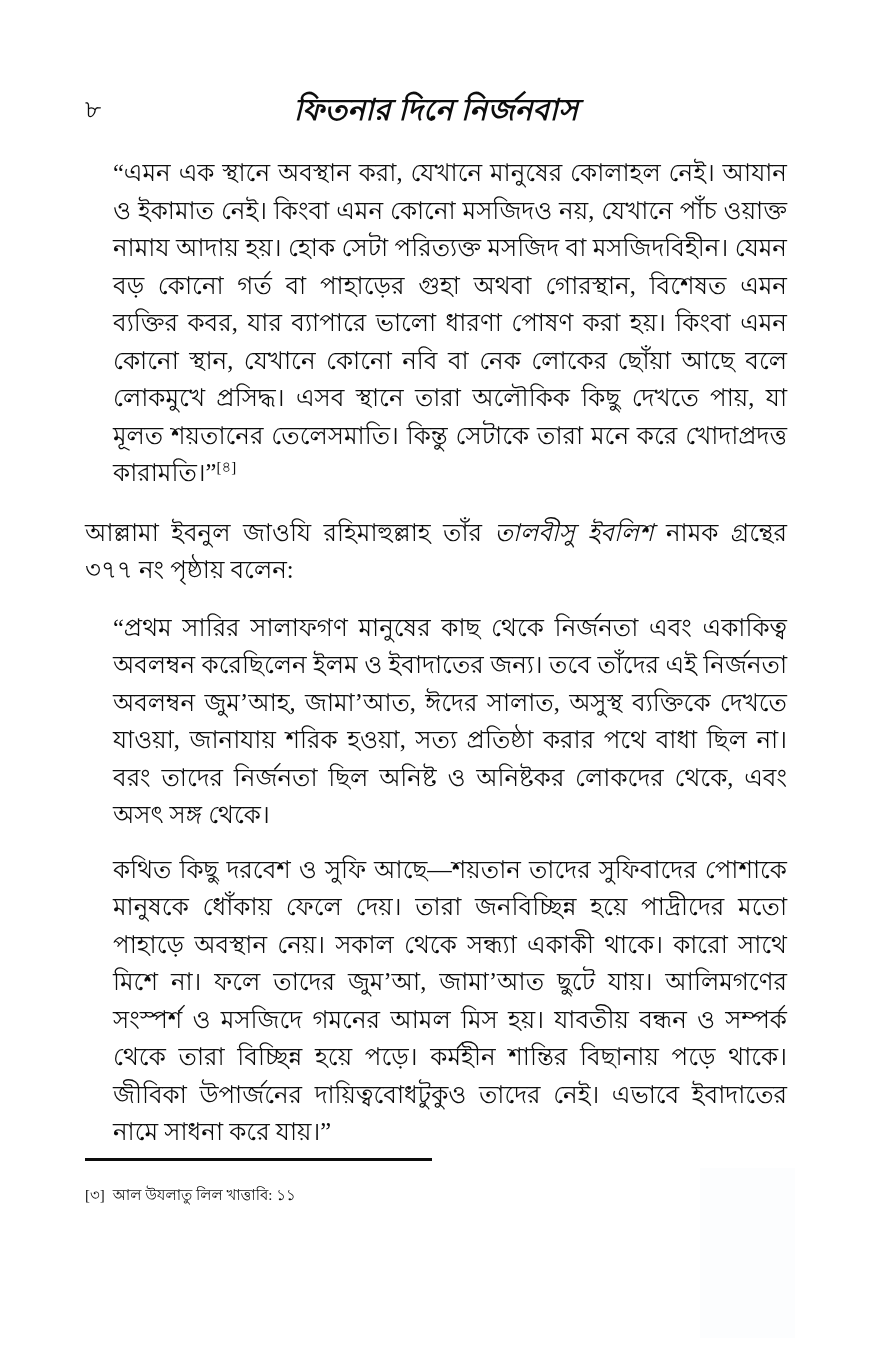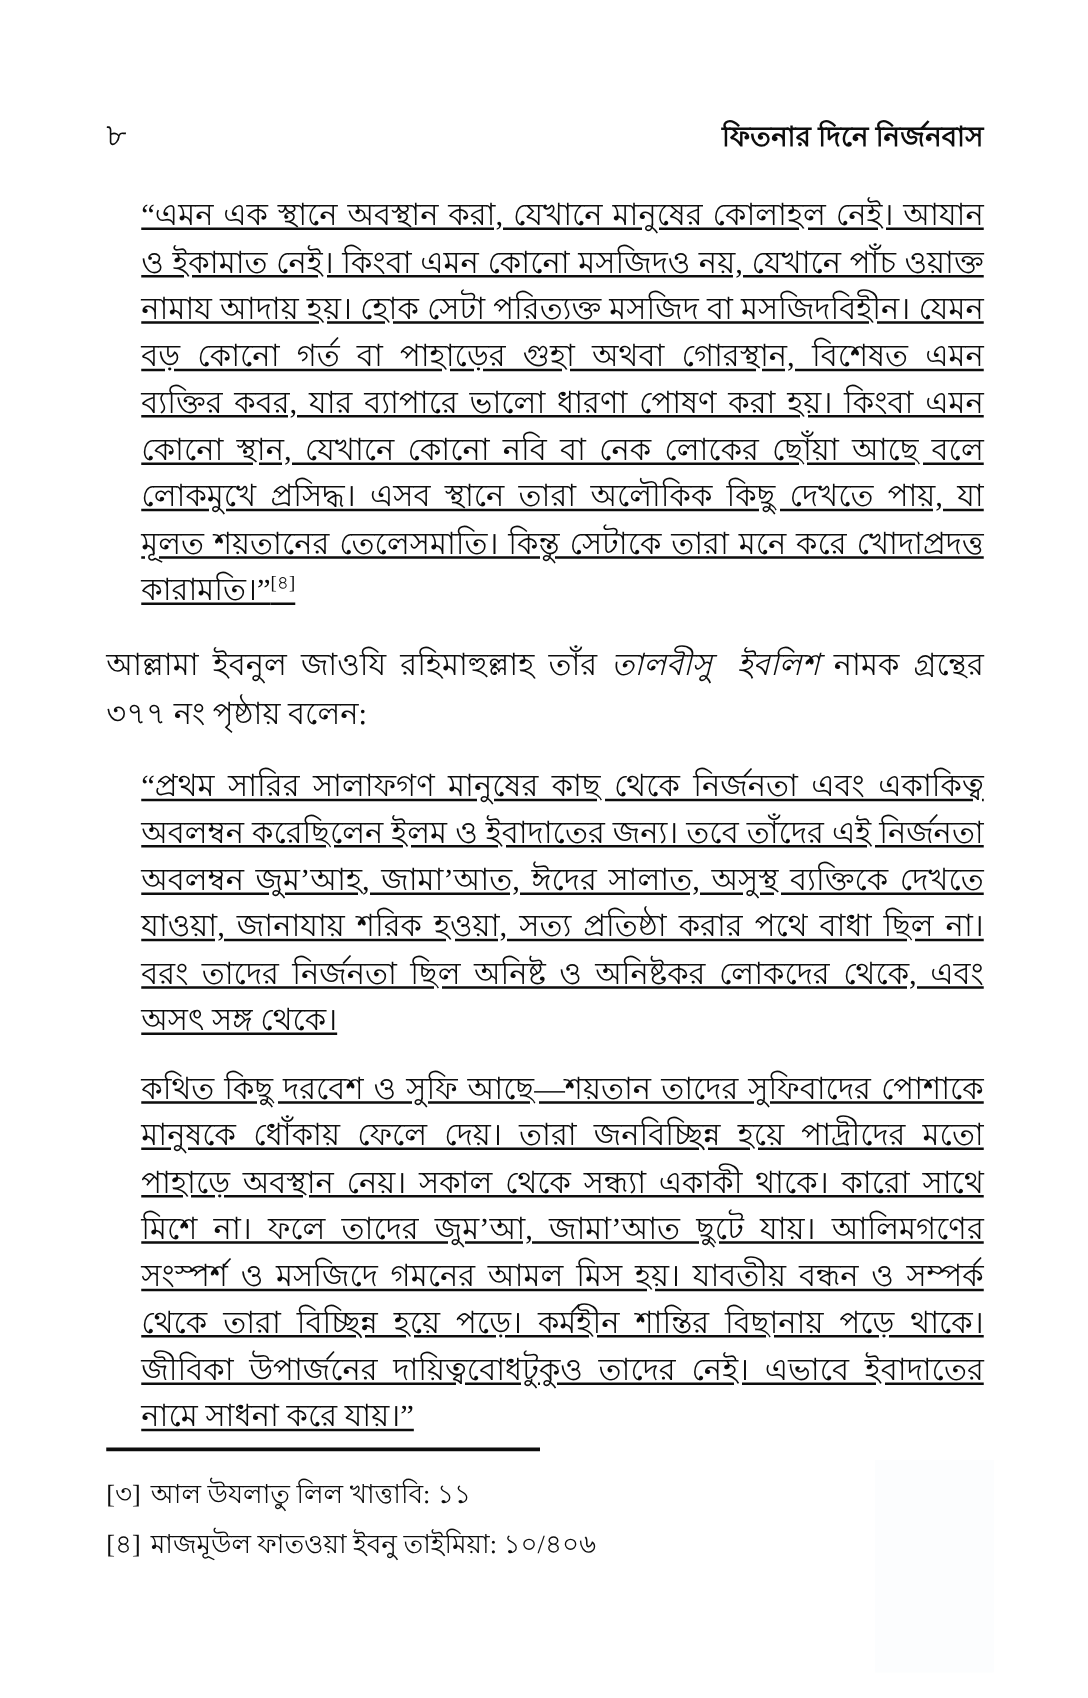--- a/index.html
+++ b/index.html
@@ -30,66 +30,65 @@
   }
   .pageno {
     position: absolute;
     left: 0;
     top: 2px;
     font-size: 25px;
     line-height: 40px;
   }
   .running-title {
     margin: 0;
-    text-align: right;
-    font-size: 22px;
+    text-align: center;
+    font-size: 30px;
     font-weight: bold;
     line-height: 44px;
     letter-spacing: 0.2px;
+    font-style: italic;
   }
   .body-text p {
     margin: 0;
     font-size: 24.5px;
     line-height: 37.5px;
     text-align: justify;
   }
   .para-1 { margin-top: 34px !important; }
   .para-2 { margin-top: 19px !important; }
   .para-3 { margin-top: 22px !important; }
   blockquote {
     margin: 20px 0 0 0;
     padding: 0 0 0 28px;
-    text-decoration: underline;
   }
   .quote-para-2 { margin-top: 17px !important; }
   sup.fn-ref {
     font-size: 15px;
     line-height: 0;
     vertical-align: 9px;
     letter-spacing: 0;
   }
   .book-title-italic {
     font-style: italic;
-    font-family: Liberation Mono, monospace;
   }
   .footnotes {
     position: absolute;
     left: 85px;
     top: 1158px;
     width: 702px;
   }
   .fn-rule {
     width: 347px;
     height: 3px;
     background: #0d0d0d;
     margin: 0 0 14px 0;
   }
   .fn-line {
     margin: 0;
-    font-size: 21px;
+    font-size: 15px;
     line-height: 40px;
     text-align: left;
   }
   .fn-marker { margin-right: 8px; }
   .corner-artifact {
     position: absolute;
     right: 75px;
     bottom: 20px;
     width: 95px;
     height: 170px;
@@ -123,18 +122,17 @@
         <p class="quote-para-1">“প্রথম সারির সালাফগণ মানুষের কাছ থেকে নির্জনতা এবং একাকিত্ব অবলম্বন করেছিলেন ইলম ও ইবাদাতের জন্য। তবে তাঁদের এই নির্জনতা অবলম্বন জুম’আহ, জামা’আত, ঈদের সালাত, অসুস্থ ব্যক্তিকে দেখতে যাওয়া, জানাযায় শরিক হওয়া, সত্য প্রতিষ্ঠা করার পথে বাধা ছিল না। বরং তাদের নির্জনতা ছিল অনিষ্ট ও অনিষ্টকর লোকদের থেকে, এবং অসৎ সঙ্গ থেকে।</p>
         <p class="quote-para-2">কথিত কিছু দরবেশ ও সুফি আছে—শয়তান তাদের সুফিবাদের পোশাকে মানুষকে ধোঁকায় ফেলে দেয়। তারা জনবিচ্ছিন্ন হয়ে পাদ্রীদের মতো পাহাড়ে অবস্থান নেয়। সকাল থেকে সন্ধ্যা একাকী থাকে। কারো সাথে মিশে না। ফলে তাদের জুম’আ, জামা’আত ছুটে যায়। আলিমগণের সংস্পর্শ ও মসজিদে গমনের আমল মিস হয়। যাবতীয় বন্ধন ও সম্পর্ক থেকে তারা বিচ্ছিন্ন হয়ে পড়ে। কর্মহীন শান্তির বিছানায় পড়ে থাকে। জীবিকা উপার্জনের দায়িত্ববোধটুকুও তাদের নেই। এভাবে ইবাদাতের নামে সাধনা করে যায়।”</p>
       </blockquote>
 
     </main>
   </div>
 
   <footer class="footnotes">
     <div class="fn-rule"></div>
     <p class="fn-line"><span class="fn-marker">[৩]</span><span>আল উযলাতু লিল খাত্তাবি: ১১</span></p>
-    <p class="fn-line"><span class="fn-marker">[৪]</span><span>মাজমূউল ফাতওয়া ইবনু তাইমিয়া: ১০/৪০৬</span></p>
   </footer>
 
   <div class="corner-artifact"></div>
 
 </div>
 
 </body></html>

